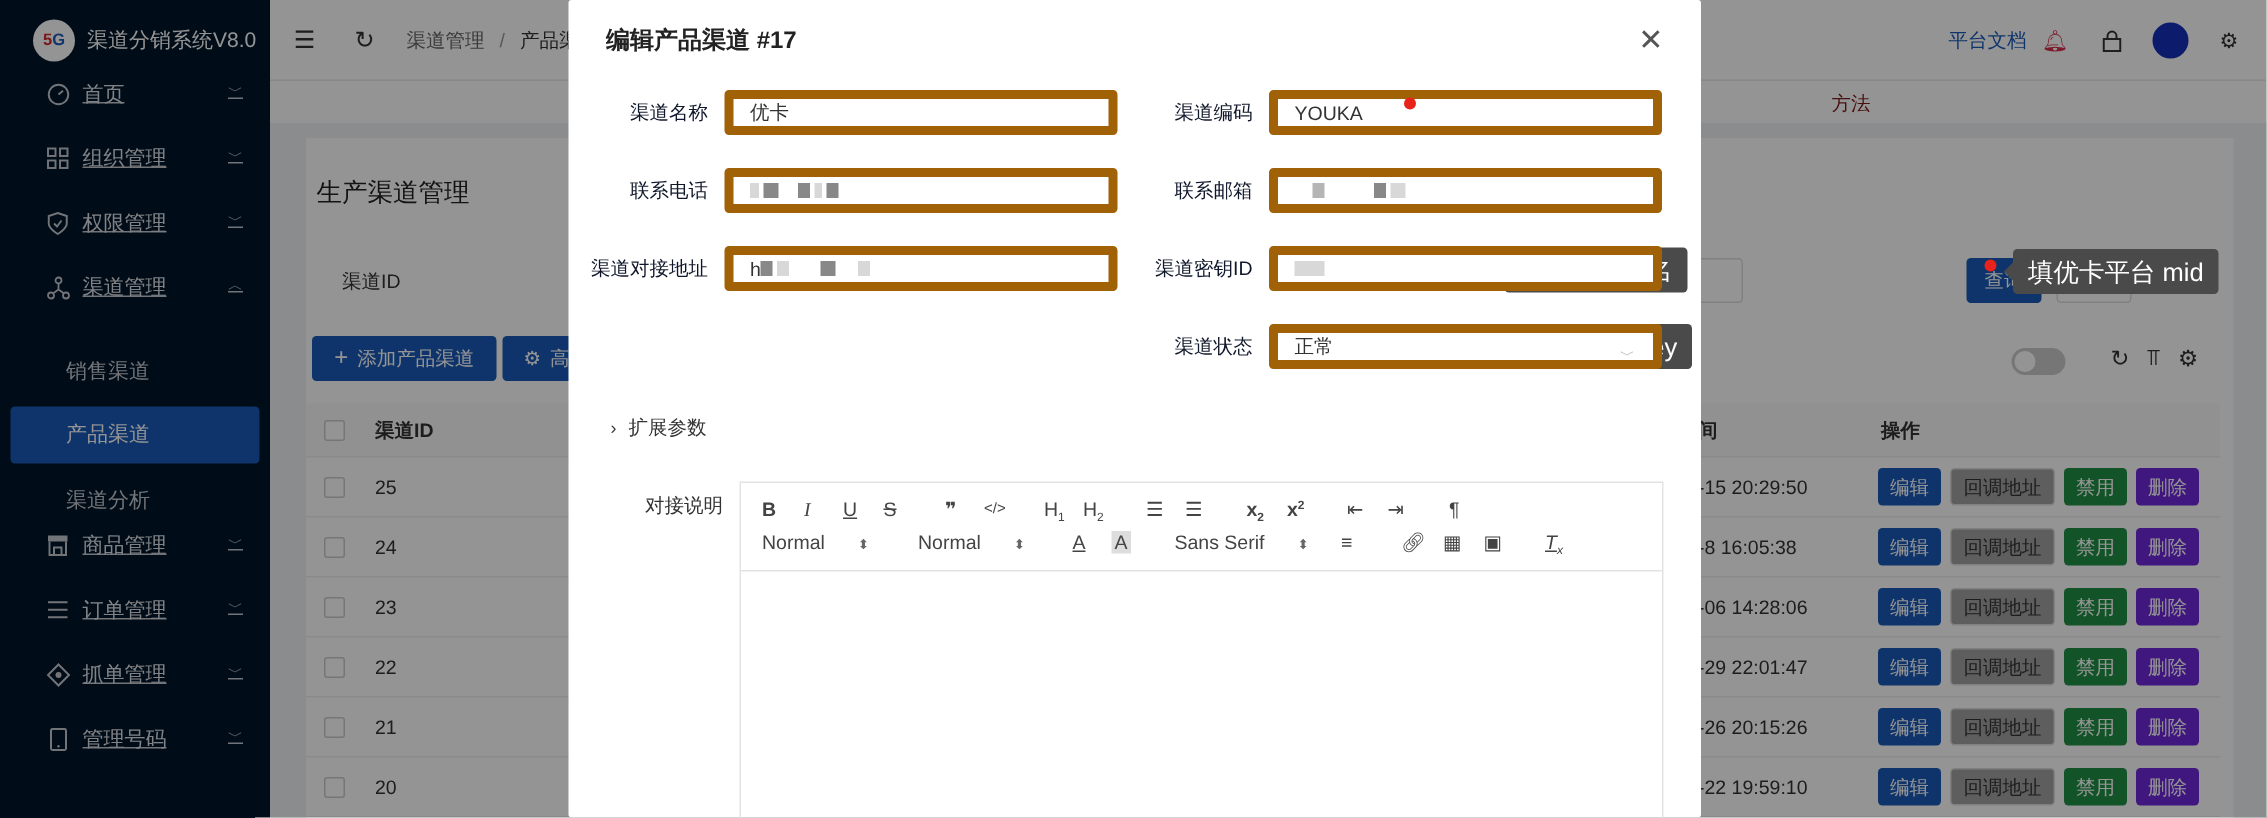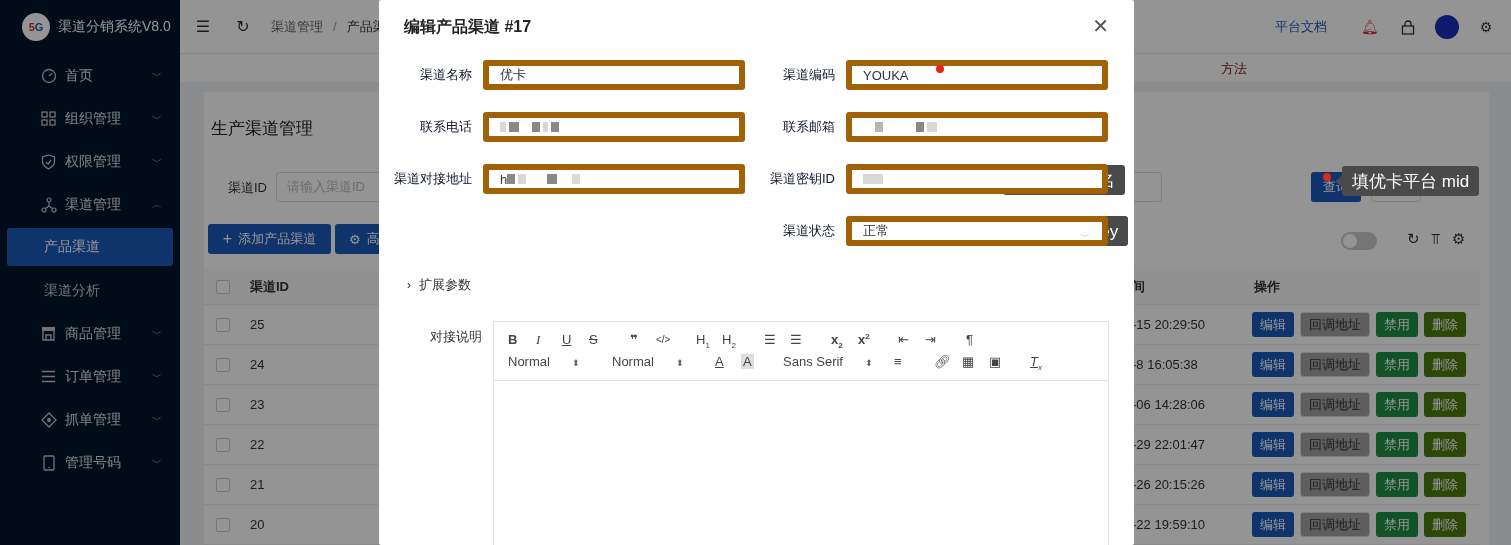--- a/index.html
+++ b/index.html
@@ -5,36 +5,36 @@
   * { box-sizing: border-box; margin: 0; padding: 0; }
   html, body { width: 1511px; height: 545px; overflow: hidden; }
   body { font-family: "Liberation Sans", "DejaVu Sans", sans-serif; font-size: 14px; color: #333; position: relative; background: #f0f2f5; }
 
   
   .sidebar { position: absolute; left: 0; top: 0; width: 180px; height: 545px; background: #001529; color: #c4c8cf; }
   .logo { height: 54px; display: flex; align-items: center; padding-left: 22px; }
   .logo-badge { width: 28px; height: 28px; border-radius: 50%; background: #fff; display: flex; align-items: center; justify-content: center; font-size: 11px; font-weight: bold; color: #d4262b; margin-right: 8px; }
   .logo-badge span { color: #1e5bb8; }
   .logo-title { color: #fff; font-size: 14px; }
-  .nav-item { height: 43px; display: flex; align-items: center; padding-left: 40px; padding-right: 18px; position: relative; }
+  .nav-item { height: 43px; display: flex; align-items: flex-start; padding-left: 30px; padding-right: 18px; position: relative; text-decoration: underline; }
   .nav-item .ico { width: 17px; height: 17px; margin-right: 8px; display: inline-flex; align-items: center; justify-content: center; color: #c4c8cf; }
   .nav-item .label { flex: 1; font-size: 14px; color: #dde0e5; }
   .nav-item .chev { font-size: 10px; color: #aab; }
   .nav-sub { height: 43px; display: flex; align-items: center; padding-left: 44px; font-size: 14px; color: #c4c8cf; }
   .nav-sub.active { background: #1a5bb8; margin: 0 7px; padding-left: 37px; border-radius: 3px; height: 38px; margin-top: 2px; margin-bottom: 3px; color: #fff; }
 
   
   .main { position: absolute; left: 180px; top: 0; right: 0; height: 545px; background: #f0f2f5; }
   .topbar { height: 54px; background: #fff; display: flex; align-items: center; border-bottom: 1px solid #e8e8e8; }
   .topbar .tb-ico { width: 40px; display: flex; justify-content: center; align-items: center; color: #333; font-size: 16px; }
   .crumb { color: #666; font-size: 13px; margin-left: 8px; }
   .crumb .sep { margin: 0 10px; color: #999; }
   .crumb .cur { color: #333; }
   .tb-right { position: absolute; right: 0; top: 0; height: 54px; display: flex; align-items: center; }
-  .tb-right .doc { color: #1a5bb8; font-size: 13px; margin-right: 24px; }
+  .tb-right .doc { color: #1a5bb8; font-size: 13px; }
   .tb-right .ti { width: 38px; display: flex; justify-content: center; align-items: center; }
   .avatar { width: 28px; height: 28px; border-radius: 50%; background: #1530b8; border: 2px solid #fff; margin: 0 6px; }
   .tabbar { height: 28px; background: #fff; position: relative; }
   .tabbar .fangfa { position: absolute; left: 1041px; top: 6px; font-size: 13px; color: #7f1d1d; }
   .card { position: absolute; left: 24px; top: 92px; right: 22px; bottom: 0; background: #fff; }
   .card-title { position: absolute; left: 7px; top: 25px; font-size: 17px; color: #222; }
   .q-label { position: absolute; left: 24px; top: 87px; font-size: 13px; }
   .q-input { position: absolute; left: 72px; top: 80px; width: 150px; height: 30px; border: 1px solid #ddd; border-radius: 3px; padding: 0 10px; font-size: 13px; color: #bbb; line-height: 28px; }
   .q-input2 { position: absolute; left: 880px; top: 80px; width: 78px; height: 30px; border: 1px solid #ddd; border-radius: 3px; }
   .btn-query { position: absolute; left: 1107px; top: 80px; width: 50px; height: 30px; background: #1a5bb8; color: #fff; font-size: 13px; border-radius: 3px; display: flex; align-items: center; justify-content: center; }
@@ -50,21 +50,21 @@
   .trow { height: 40px; display: flex; align-items: center; border-bottom: 1px solid #eee; font-size: 13px; }
   .cb { width: 14px; height: 14px; border: 1px solid #ccc; border-radius: 2px; margin-left: 12px; margin-right: 20px; background: #fff; }
   .col-id { width: 500px; }
   .col-time { position: absolute; left: 928px; }
   .col-ops { position: absolute; left: 1048px; display: flex; gap: 6px; }
   .trow, .thead { position: relative; }
   .op { height: 25px; padding: 0 8px; border-radius: 3px; font-size: 13px; display: flex; align-items: center; color: #fff; }
   .op.edit { background: #1a5bb8; }
   .op.cb-url { background: #a3a3a3; border: 1px solid #ddd; color: #333; }
   .op.disable { background: #1f8f45; }
-  .op.del { background: #4d7c0f; }
+  .op.del { background: #6d28d9; }
 
   .overlay { position: absolute; left: 0; top: 0; width: 1511px; height: 545px; background: rgba(0,0,0,0.42); }
 
   
   .modal { position: absolute; left: 379px; top: 0; width: 755px; height: 545px; background: #fff; border-radius: 2px; }
   .modal-title { position: absolute; left: 25px; top: 17px; font-size: 16px; font-weight: bold; color: #222; }
   .modal-close { position: absolute; right: 25px; top: 14px; font-size: 20px; color: #555; }
   .frow { position: absolute; display: flex; align-items: center; }
   .flabel { width: 104px; text-align: right; font-size: 13px; color: #0f172a; padding-right: 11px; }
   .flabel.r { width: 88px; }
@@ -132,20 +132,21 @@
         <svg width="16" height="16" viewBox="0 0 16 16">
           <circle cx="8" cy="3" r="2" fill="none" stroke="#c4c8cf" stroke-width="1.2"></circle>
           <circle cx="3" cy="13" r="2" fill="none" stroke="#c4c8cf" stroke-width="1.2"></circle>
           <circle cx="13" cy="13" r="2" fill="none" stroke="#c4c8cf" stroke-width="1.2"></circle>
           <path d="M8 5 V9 M8 9 L4.5 11.5 M8 9 L11.5 11.5" stroke="#c4c8cf" stroke-width="1.2"></path>
         </svg>
       </span>
     <span class="label">渠道管理</span>
     <span class="chev">︿</span>
   </div>
+  <div class="nav-sub">销售渠道</div>
   <div class="nav-sub active">产品渠道</div>
   <div class="nav-sub">渠道分析</div>
   <div class="nav-item">
     <span class="ico">
         <svg width="15" height="15" viewBox="0 0 15 15">
           <rect x="1" y="1" width="13" height="4" fill="#c4c8cf"></rect>
           <path d="M2 5 V14 H13 V5 M5 14 V9 H10 V14" fill="none" stroke="#c4c8cf" stroke-width="1.3"></path>
         </svg>
       </span>
     <span class="label">商品管理</span>
@@ -201,21 +202,20 @@
       <span class="avatar"></span>
       <span class="ti" style="margin-right:6px;">⚙</span>
     </div>
   </div>
   <div class="tabbar">
     <span class="fangfa">方法</span>
   </div>
   <div class="card">
     <div class="card-title">生产渠道管理</div>
     <span class="q-label">渠道ID</span>
-    <div class="q-input">请输入渠道ID</div>
     <div class="q-input2"></div>
     <div class="btn-query">查询</div>
     <div class="btn-reset">重置</div>
     <div class="btn-expand"><span>展开</span> ∨</div>
     <div class="btn-add">
         <span style="font-size:16px;margin-right:6px;">+</span>
         <span>添加产品渠道</span>
       </div>
     <div class="btn-adv">
         <span style="margin-right:6px;">⚙</span>

